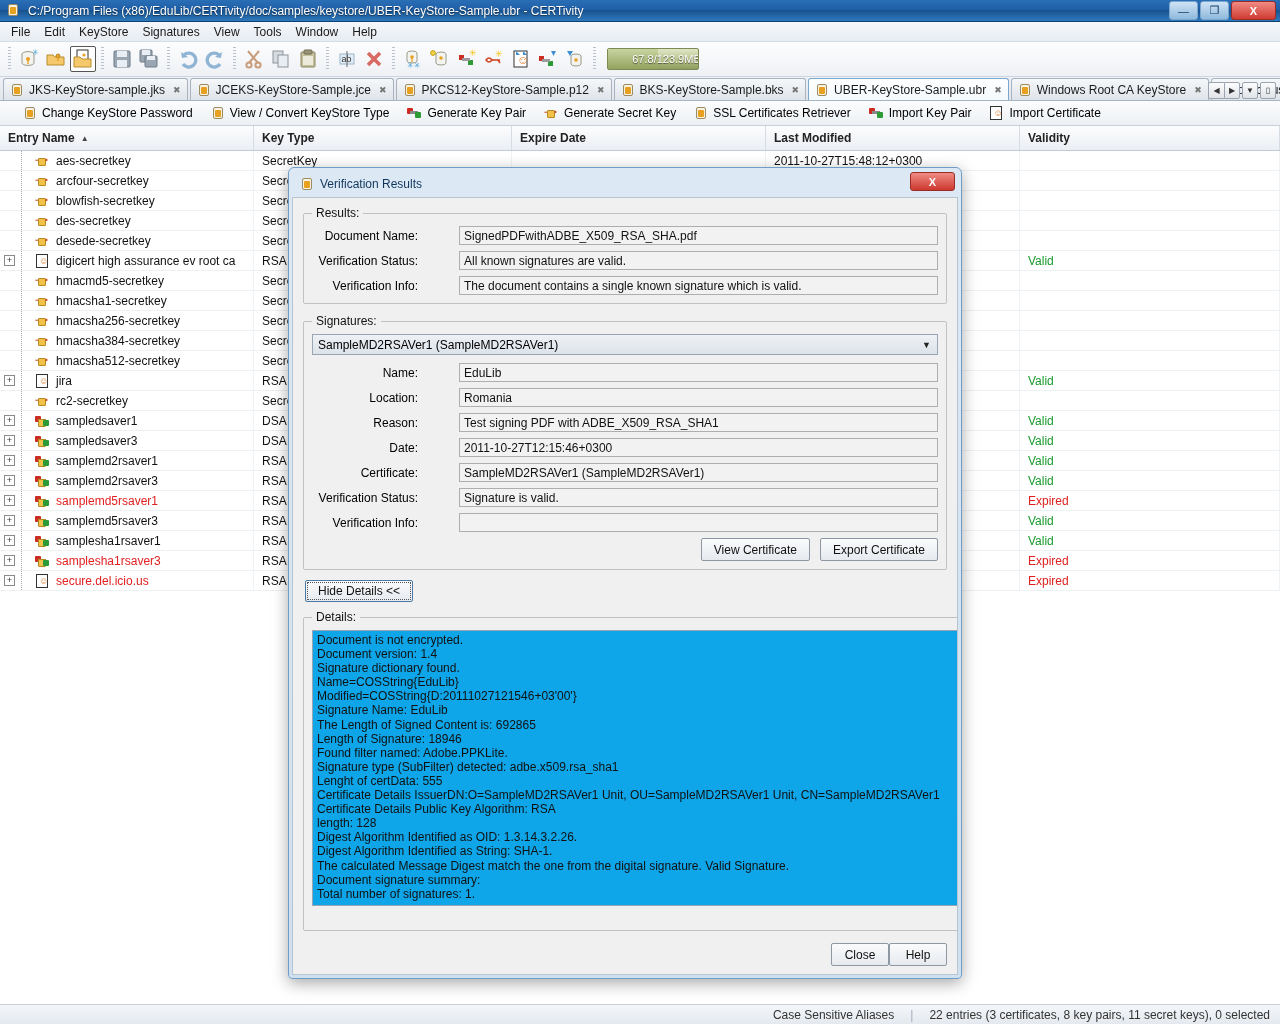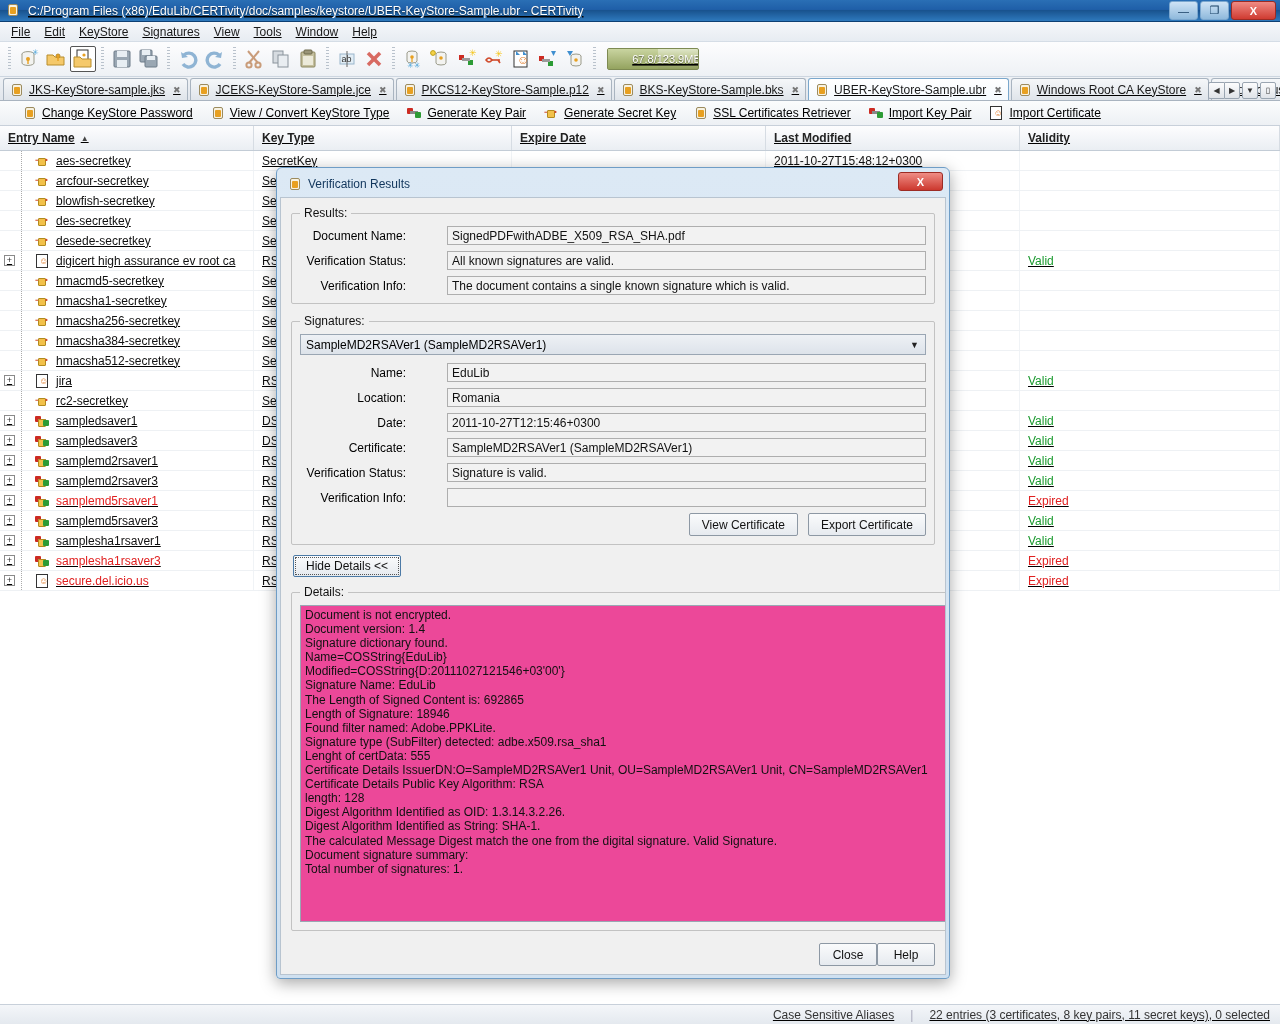--- a/index.html
+++ b/index.html
@@ -11,21 +11,21 @@
     background:#f0f0f0;
     overflow:hidden;
     position:relative;
     color:#000;
   }
 
   
   #app-window {
     position:absolute; left:0; top:0; width:1280px; height:1024px;
     background:#f0f0f0;
-    display:flex; flex-direction:column;text-decoration:underline;
+    display:flex; flex-direction:column;
   }
 
   
   #titlebar {
     height:22px;
     background:linear-gradient(to bottom,#2a6fb5 0%,#1f5fa8 45%,#19538f 50%,#2e79bd 100%);
     display:flex; align-items:center;
     position:relative;
     border-bottom:1px solid #0d3f73;
   }
@@ -196,21 +196,21 @@
   #statusbar {
     height:20px; background:linear-gradient(to bottom,#f4f6f9,#e4e9ef);
     border-top:1px solid #c8d0da;
     display:flex; align-items:center; justify-content:flex-end;
     padding-right:10px; gap:16px; font-size:12px; color:#333;
   }
   #statusbar .sb-sep{ color:#aab; }
 
   
   #dialog {
-    position:absolute; left:276px; top:167px; width:674px; height:812px;
+    position:absolute; left:288px; top:167px; width:674px; height:812px;
     background:linear-gradient(to bottom,#dce9f5,#cfe0f0);
     border:1px solid #6f9dc6; border-radius:6px 6px 4px 4px;
     box-shadow:0 4px 16px rgba(0,0,0,.35);
     padding:3px;
     display:flex; flex-direction:column;
   }
   #dlg-title {
     height:26px; display:flex; align-items:center; position:relative;
     padding-left:8px; gap:6px; flex:0 0 auto;
   }
@@ -256,23 +256,23 @@
     border:1px solid #8d98a4; border-radius:2px;
     display:flex;align-items:center;justify-content:center;
     font-size:12px; color:#111; cursor:pointer;
   }
   #hide-details-btn {
     align-self:flex-start; min-width:100px; height:22px;
     outline:1px dotted #555; outline-offset:-3px;
     border:1px solid #4c7aa6;
     margin:0 0 8px 2px;
   }
-  #details-group { flex:1; display:flex; flex-direction:row; min-height:0; margin-bottom:6px;}
+  #details-group { flex:1; display:flex; flex-direction:column; min-height:0; margin-bottom:6px;align-items:flex-end;}
   #details-box {
-    flex:1; background:#ec4899; border:1px solid #9aa6b3;
+    flex:1; background:#0ea5e9; border:1px solid #9aa6b3;
     display:flex; min-height:0; position:relative;gap:36px;
   }
   #details-text {
     flex:1; padding:2px 4px; font-size:12px; line-height:14.1px;
     color:#111; overflow:hidden; white-space:pre;
   }
   .vscroll {
     width:16px; background:#f2f2f2; border-left:1px solid #cfcfcf;
     display:flex; flex-direction:column; align-items:center; flex:0 0 auto;
   }
@@ -1025,20 +1025,24 @@
         <span>SampleMD2RSAVer1 (SampleMD2RSAVer1)</span>
         <span class="arrow">▼</span>
       </div>
       <div class="frow">
         <div class="lbl">Name:</div>
         <div class="fld">EduLib</div>
       </div>
       <div class="frow">
         <div class="lbl">Location:</div>
         <div class="fld">Romania</div>
+      </div>
+      <div class="frow">
+        <div class="lbl">Reason:</div>
+        <div class="fld">Test signing PDF with ADBE_X509_RSA_SHA1</div>
       </div>
       <div class="frow">
         <div class="lbl">Date:</div>
         <div class="fld">2011-10-27T12:15:46+0300</div>
       </div>
       <div class="frow">
         <div class="lbl">Certificate:</div>
         <div class="fld">SampleMD2RSAVer1 (SampleMD2RSAVer1)</div>
       </div>
       <div class="frow">

